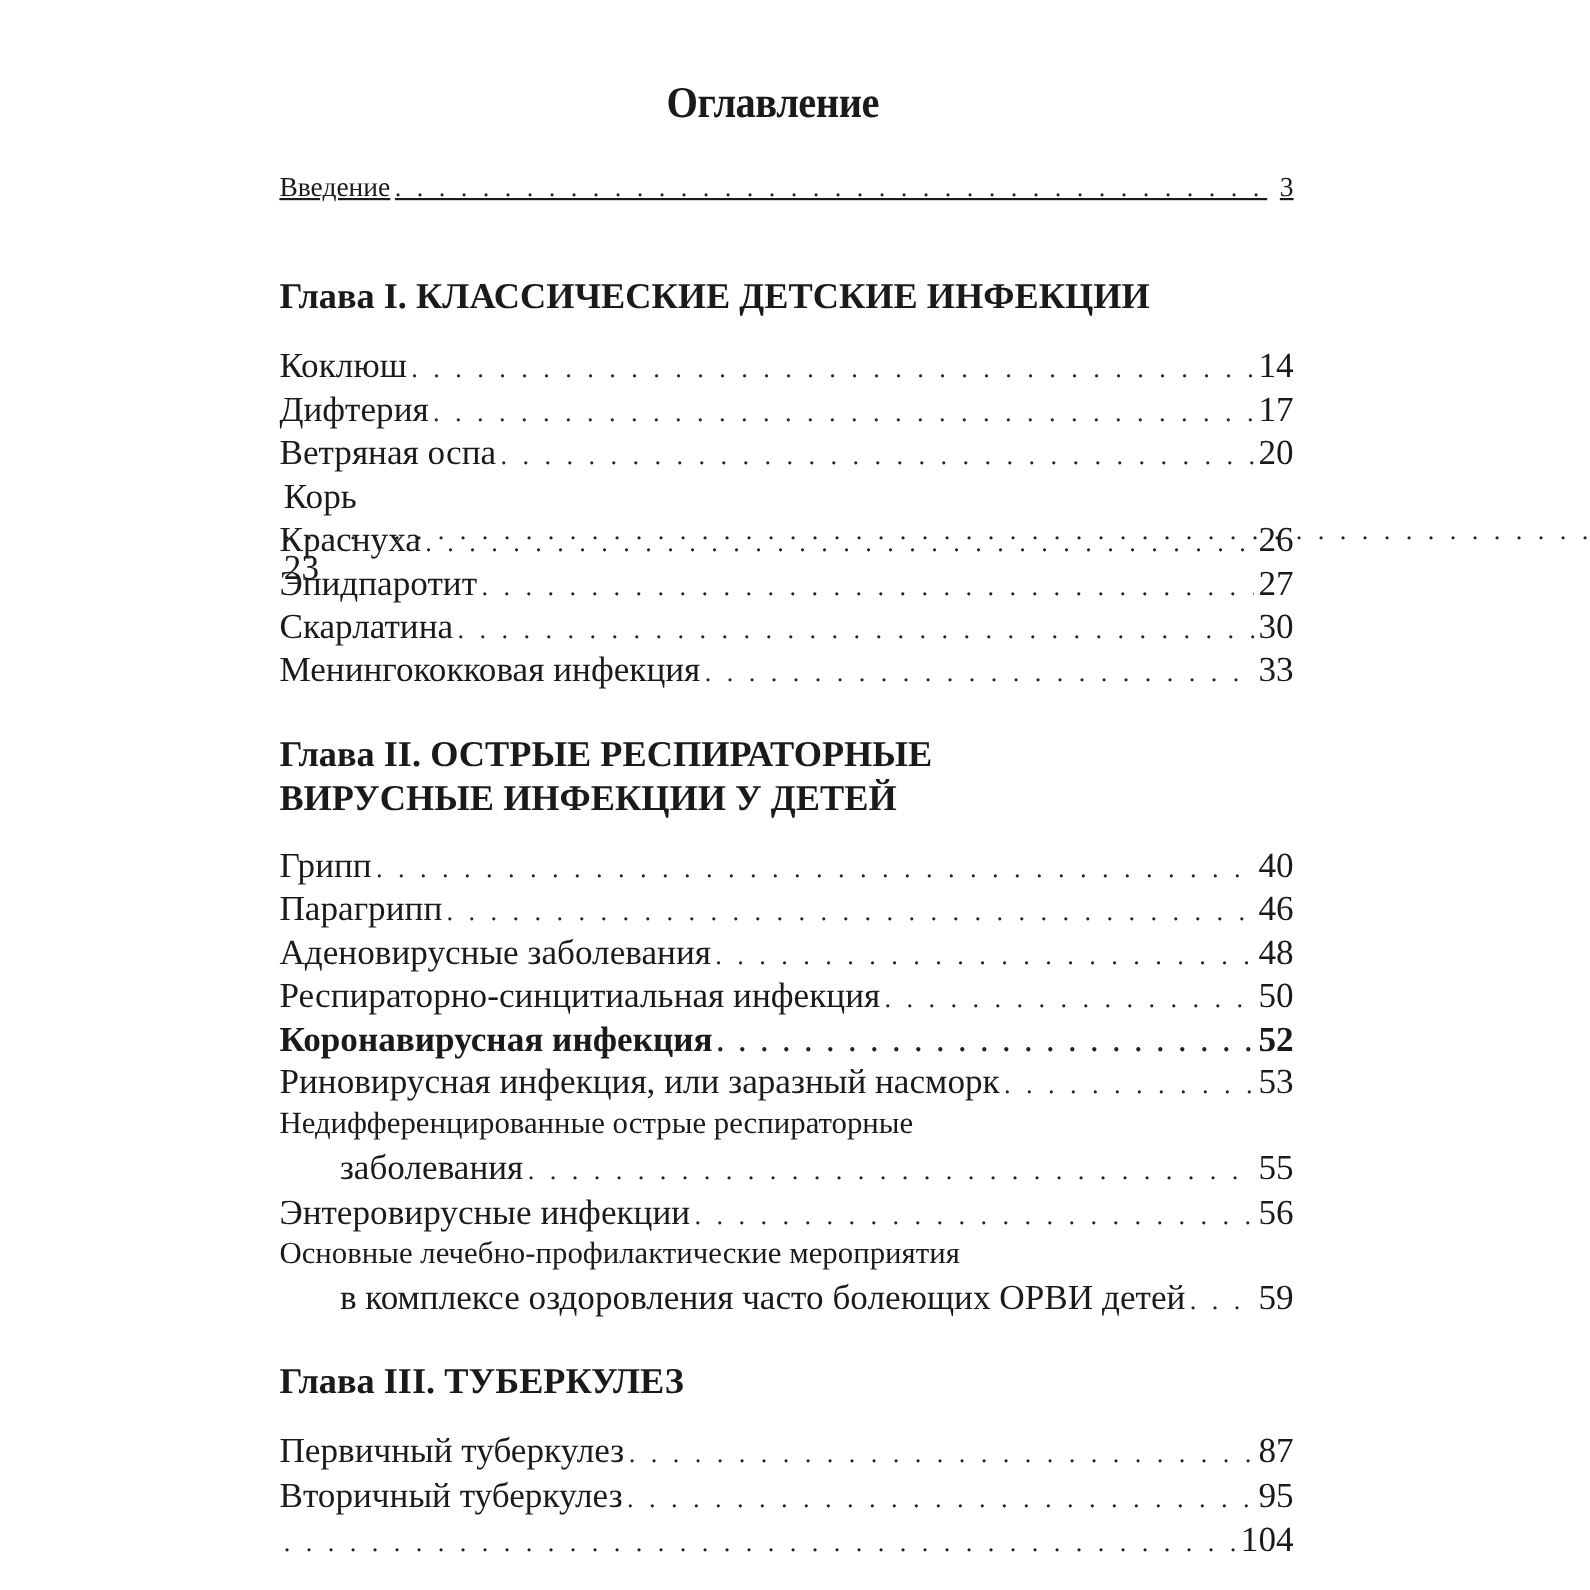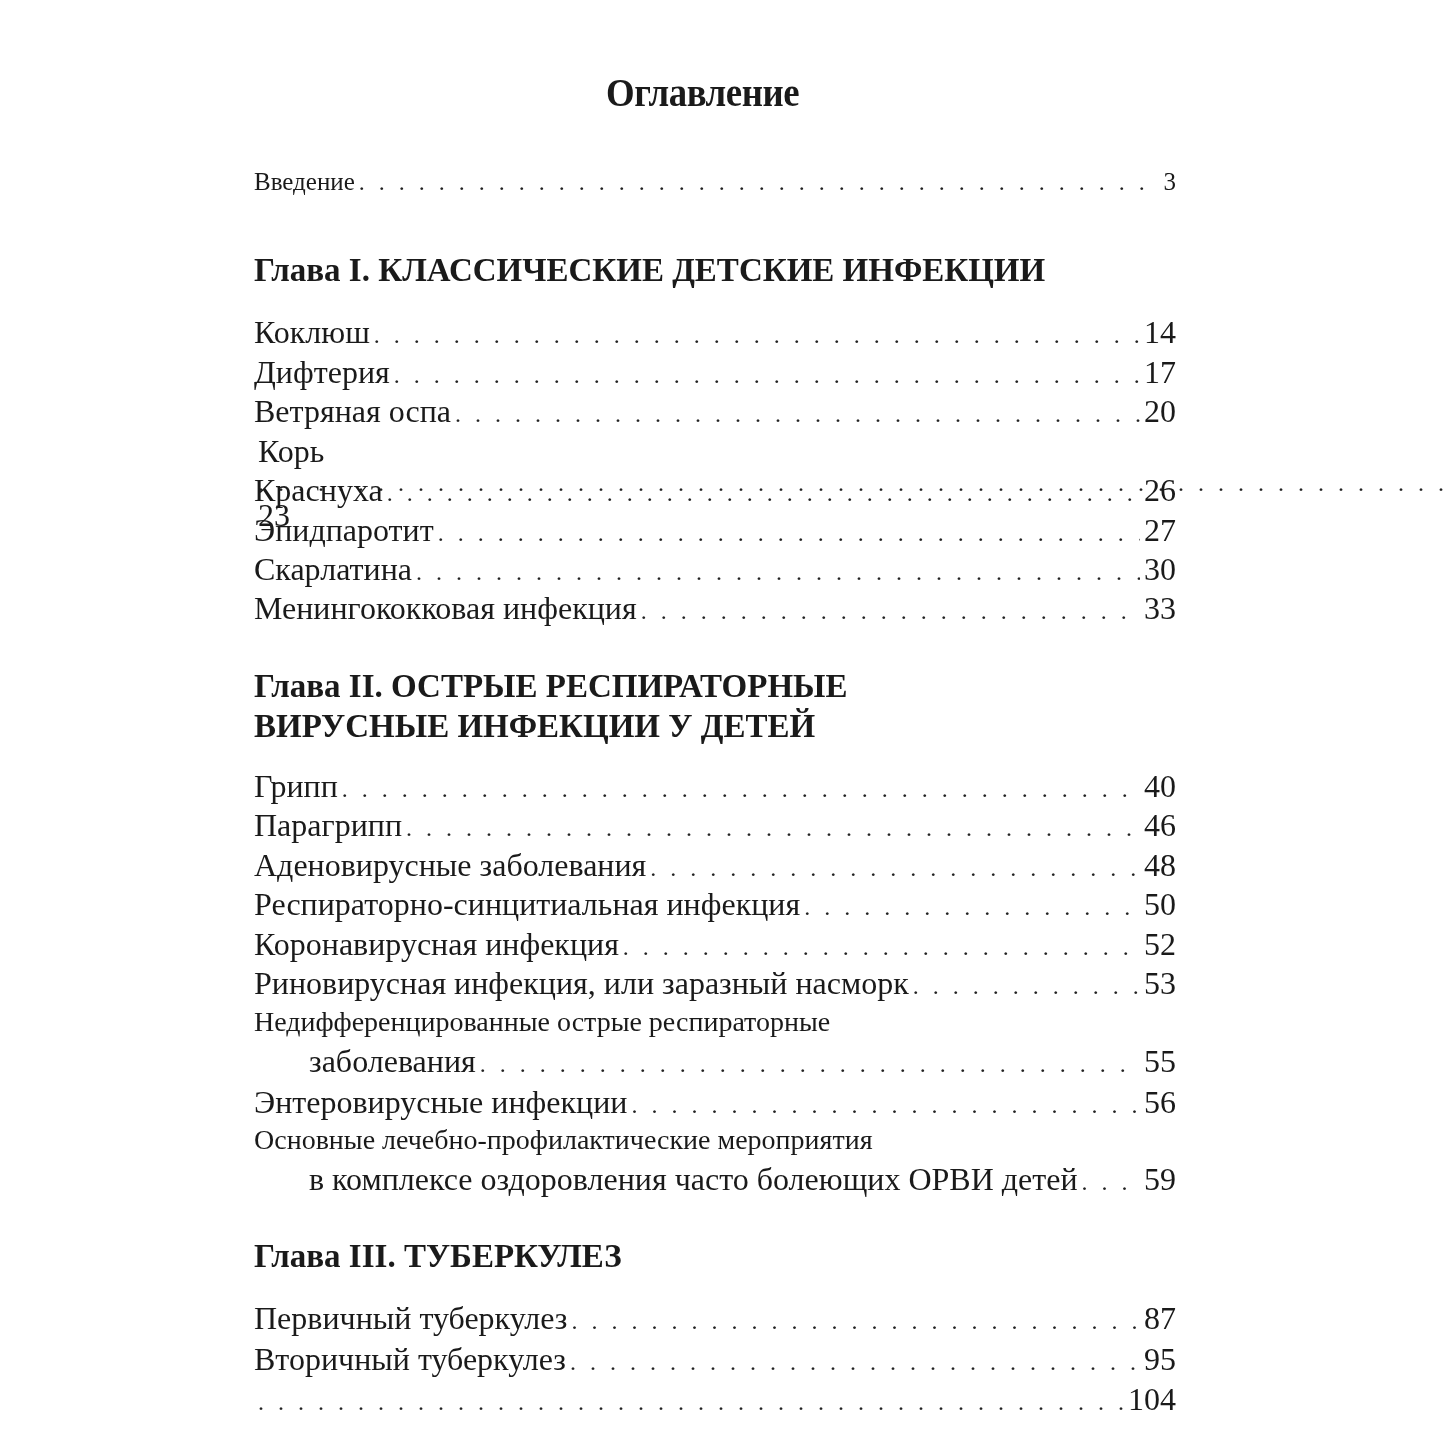--- a/index.html
+++ b/index.html
@@ -82,21 +82,21 @@
       white-space: nowrap;
     }
   </style>
 </head>
 <body>
 
 <h1 class="page-title">Оглавление</h1>
 
 <div class="toc">
 
-  <div class="entry small" style="top:166px;">
+  <div class="entry small" style="top:155px;text-decoration:underline;">
     <span class="label">Введение</span>
     <span class="leader"></span>
     <span class="page">3</span>
   </div>
 
   <div class="chapter" style="top:250px;">Глава I. КЛАССИЧЕСКИЕ ДЕТСКИЕ ИНФЕКЦИИ</div>
 
   <div class="entry" style="top:316px;">
     <span class="label">Коклюш</span>
     <span class="leader"></span>
@@ -154,21 +154,21 @@
   <div class="entry" style="top:849px;">
     <span class="label">Аденовирусные заболевания</span>
     <span class="leader"></span>
     <span class="page">48</span>
   </div>
   <div class="entry" style="top:888px;">
     <span class="label">Респираторно-синцитиальная инфекция</span>
     <span class="leader"></span>
     <span class="page">50</span>
   </div>
-  <div class="entry" style="top:928px;">
+  <div class="entry" style="top:928px;font-weight:bold;">
     <span class="label">Коронавирусная инфекция</span>
     <span class="leader"></span>
     <span class="page">52</span>
   </div>
   <div class="entry" style="top:967px;">
     <span class="label">Риновирусная инфекция, или заразный насморк</span>
     <span class="leader"></span>
     <span class="page">53</span>
   </div>
 

